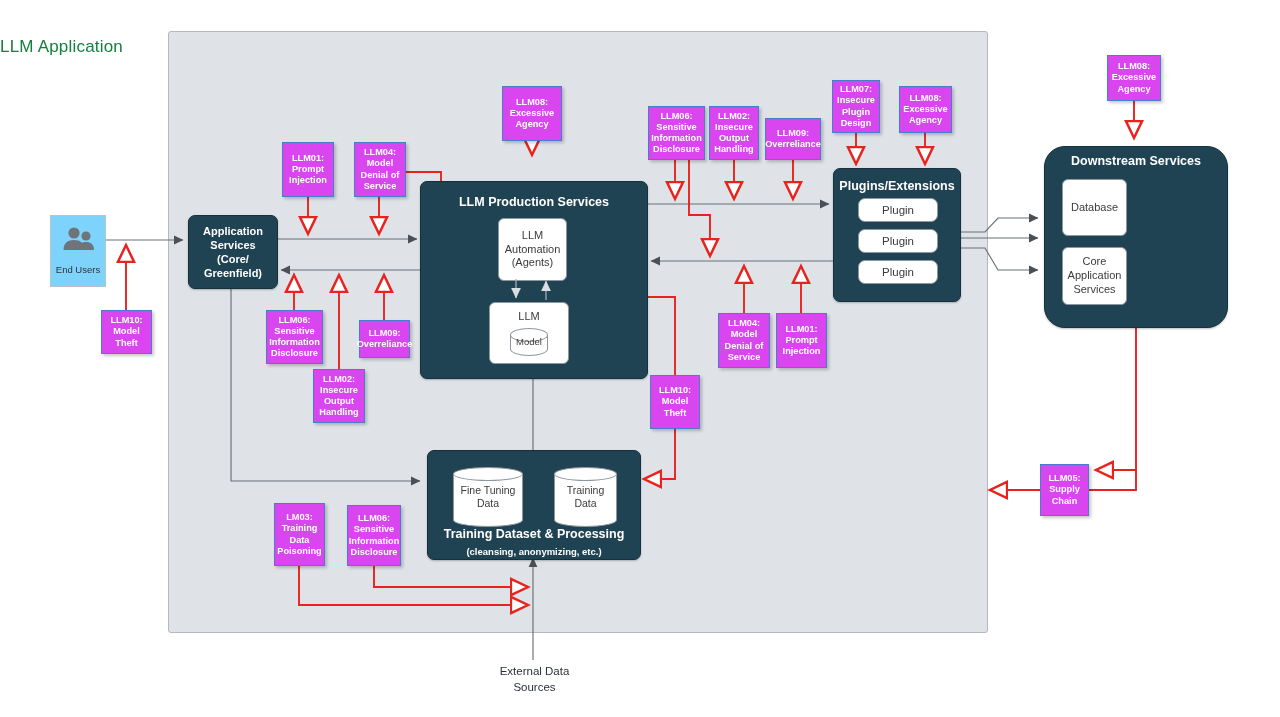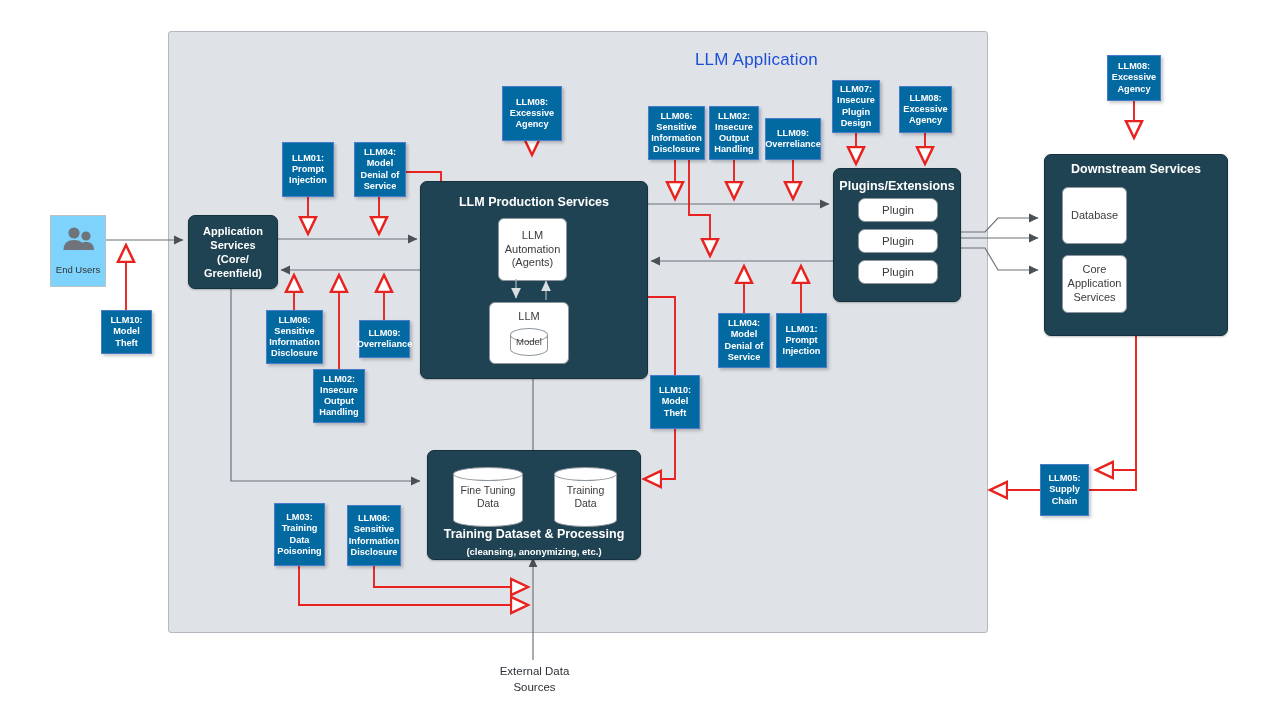--- a/index.html
+++ b/index.html
@@ -10,22 +10,22 @@
   }
   #stage{position:absolute;left:0;top:0;width:1280px;height:717px;}
   svg.wires{position:absolute;left:0;top:0;width:1280px;height:717px;pointer-events:none;}
 
   
   .app-container{
     position:absolute;left:168px;top:31px;width:818px;height:600px;
     background:#dfe3e8;border:1px solid #b3b8be;border-radius:3px;
   }
   .app-title{
-    position:absolute;left:0;top:50px;width:818px;text-align:right;
-    font-size:17px;color:#1d4ed8;letter-spacing:.2px;
+    position:absolute;left:0;top:37px;width:818px;text-align:left;
+    font-size:17px;color:#15803d;letter-spacing:.2px;
   }
 
   .dark-box{
     position:absolute;background:#1f4353;border:1px solid #15313d;border-radius:7px;
     box-shadow:0 1px 2px rgba(0,0,0,.25);
   }
   .dark-title{
     position:absolute;left:0;width:100%;text-align:center;color:#ffffff;
     font-weight:bold;font-size:12.5px;
   }
@@ -40,21 +40,21 @@
     display:flex;align-items:center;justify-content:center;line-height:1.25;
   }
   .plugin-box{
     position:absolute;background:#ffffff;border:1px solid #8f979e;border-radius:7px;
     color:#3b3b3b;font-size:11.5px;text-align:center;
     display:flex;align-items:center;justify-content:center;
   }
 
   
   .risk{
-    position:absolute;background:#0369a1;border:1px solid #4a7ccc;
+    position:absolute;background:#d946ef;border:1px solid #4a7ccc;
     color:#ffffff;font-weight:bold;font-size:9.2px;line-height:1.22;
     text-align:center;display:flex;align-items:center;justify-content:center;
     box-shadow:2px 2px 3px rgba(0,0,0,.22);
     padding:16px 1px;box-sizing:border-box;white-space:pre-line;
   }
 
   
   .endusers{
     position:absolute;left:50px;top:215px;width:54px;height:70px;
     background:#7dd3fc;border:1px solid #bcc1c6;
@@ -246,21 +246,21 @@
     <div class="dark-sub" style="top:95px;">(cleansing, anonymizing, etc.)</div>
   </div>
 
   <div class="dark-box" style="left:833px;top:168px;width:126px;height:132px;">
     <div class="dark-title" style="top:10px;">Plugins/Extensions</div>
     <div class="plugin-box" style="left:24px;top:29px;width:78px;height:22px;">Plugin</div>
     <div class="plugin-box" style="left:24px;top:60px;width:78px;height:22px;">Plugin</div>
     <div class="plugin-box" style="left:24px;top:91px;width:78px;height:22px;">Plugin</div>
   </div>
 
-  <div class="dark-box" style="left:1044px;top:154px;width:182px;height:180px;">
+  <div class="dark-box" style="left:1044px;top:146px;width:182px;height:180px;border-radius:21px;">
     <div class="dark-title" style="top:7px;">Downstream Services</div>
     <div class="white-box" style="left:17px;top:32px;width:63px;height:55px;">Database</div>
     <div class="white-box" style="left:17px;top:100px;width:63px;height:56px;white-space:pre-line;">Core
 Application
 Services</div>
   </div>
 
   <div class="risk" style="left:502px;top:86px;width:60px;height:55px;">LLM08:
 Excessive
 Agency</div>

